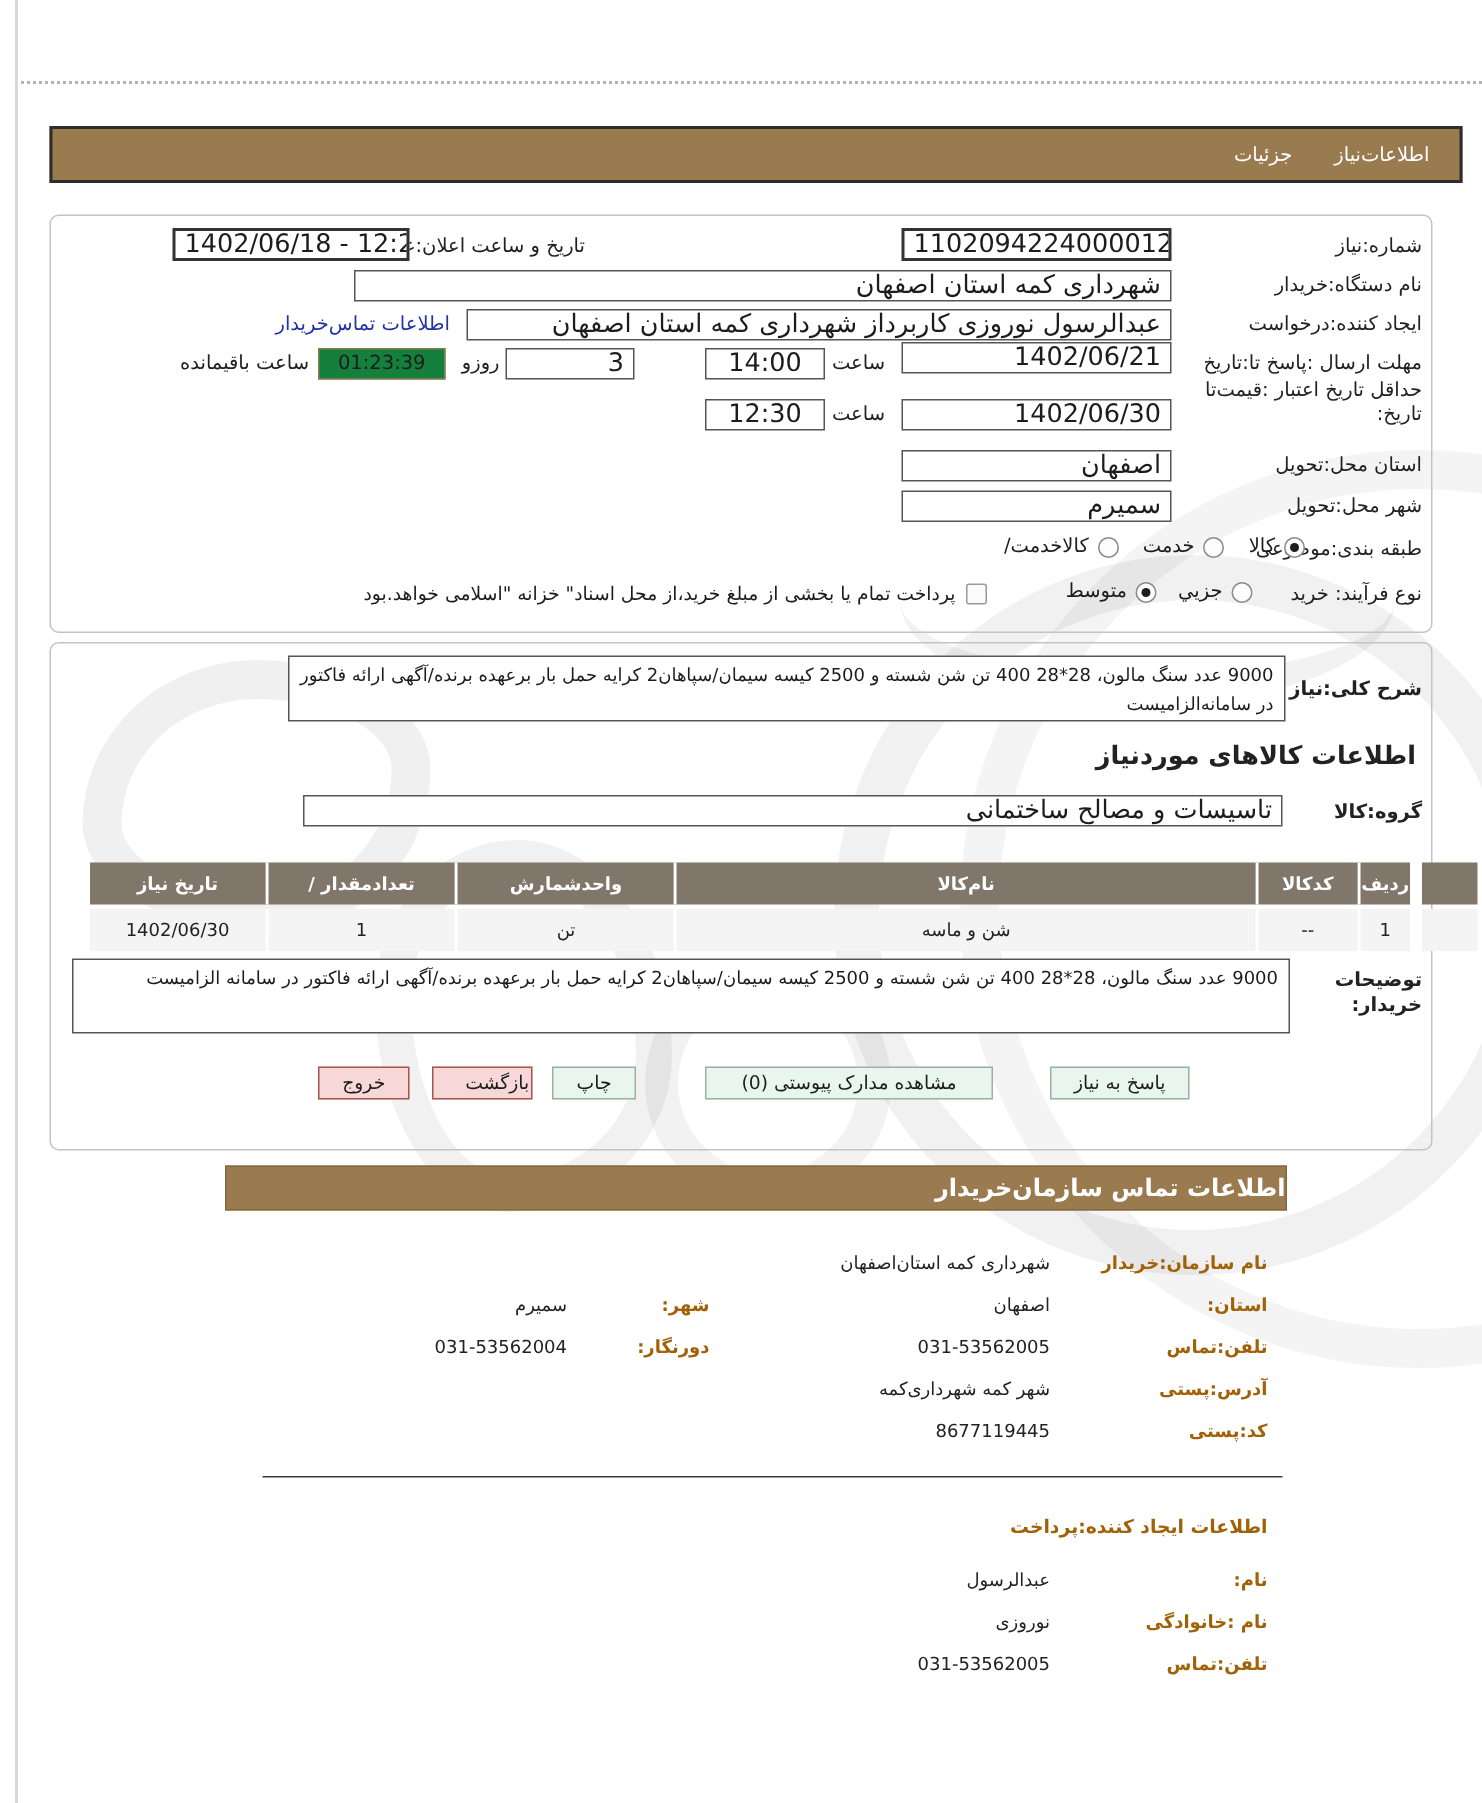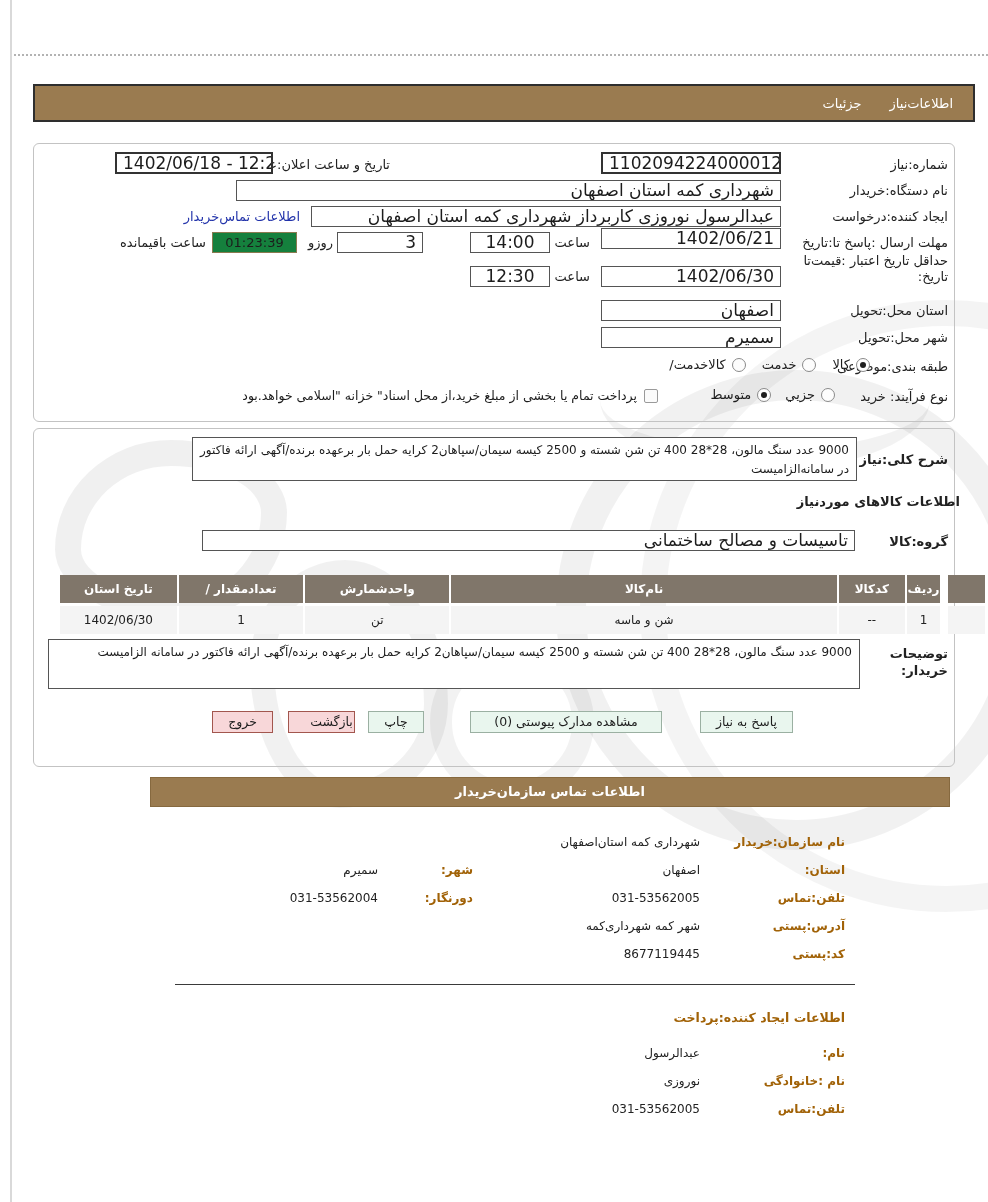--- a/index.html
+++ b/index.html
@@ -37,22 +37,22 @@
       box-sizing:border-box;border-left:2px solid #fff;overflow:hidden;white-space:nowrap;}
   .td{background:#f4f4f4;color:#222;font-size:12px;text-align:center;height:28px;line-height:28px;
       box-sizing:border-box;border-left:2px solid #fff;overflow:hidden;white-space:nowrap;}
   .th:last-child,.td:last-child{border-left:none;}
   .c0{width:36px;} .c1{width:70px;} .c2{width:398px;} .c3{width:150px;} .c4{width:130px;} .c5{width:120px;}
   .stub-h{left:948px;top:575px;width:37px;height:28px;background:#80766a;z-index:2;}
   .stub-d{left:948px;top:606px;width:37px;height:28px;background:#f4f4f4;z-index:2;}
   .btn{height:22px;line-height:20px;box-sizing:border-box;font-size:12.5px;text-align:center;z-index:2;cursor:pointer;}
   .btn-green{background:#e9f6ee;border:1px solid #9bb0a2;color:#1d1d1d;}
   .btn-pink{background:#f8d7d9;border:1px solid #a2564e;color:#1d1d1d;}
-  .bar2{left:150px;top:777px;width:800px;height:30px;background:#9a7b50;border:1px solid #86693f;box-sizing:border-box;
-        color:#fff;font-weight:bold;font-size:13px;text-align:center;line-height:28px;z-index:2;}
+  .bar2{left:150px;top:777px;width:708px;height:30px;background:#9a7b50;border:1px solid #86693f;box-sizing:border-box;
+        color:#fff;font-weight:bold;font-size:16px;text-align:right;line-height:28px;z-index:2;}
   .c-lbl{font-size:12px;font-weight:bold;color:#a16207;z-index:2;white-space:nowrap;}
   .c-val{font-size:12px;color:#222;z-index:2;white-space:nowrap;}
   .sep{left:175px;top:984px;width:680px;border-top:1px solid #3a3a3a;height:0;z-index:2;}
   
   .wm{z-index:1;pointer-events:none;}
   .wm-circle1{left:556px;top:370px;width:420px;height:420px;border:30px solid rgba(0,0,0,0.055);border-radius:50%;}
   .wm-circle2{left:640px;top:300px;width:560px;height:560px;border:26px solid rgba(0,0,0,0.045);border-radius:50%;}
   .wm-blob1{left:55px;top:440px;width:180px;height:130px;border:26px solid rgba(0,0,0,0.06);border-radius:50% 50% 46% 54%/60% 40% 60% 40%;}
   .wm-blob2{left:250px;top:560px;width:150px;height:200px;border:24px solid rgba(0,0,0,0.055);border-radius:48% 52% 55% 45%/42% 58% 42% 58%;}
   .wm-blob3{left:430px;top:640px;width:120px;height:120px;border:22px solid rgba(0,0,0,0.05);border-radius:50%;}
@@ -142,32 +142,32 @@
   <div class="abs hgroup" style="right:330px;top:388px;gap:7px;">
     <span class="checkbox"></span>
     <span style="font-size:12.5px;white-space:nowrap;">پرداخت تمام یا بخشی از مبلغ خرید،از محل اسناد" خزانه "اسلامی خواهد.بود</span>
   </div>
 
   <div class="abs panel box2"></div>
 
   <div class="abs lbl b" style="right:40px;top:452px;">شرح کلی:نیاز</div>
   <div class="abs txtbox" style="right:131px;top:437px;width:665px;height:44px;">9000 عدد سنگ مالون، 28*28 400 تن شن شسته و 2500 کیسه سیمان/سپاهان2 کرایه حمل بار برعهده برنده/آگهی ارائه فاکتور در سامانه‌الزامیست</div>
 
-  <div class="abs lbl b" style="right:28px;top:494px;font-size:13px;">اطلاعات کالاهای موردنیاز</div>
+  <div class="abs lbl b" style="right:44px;top:494px;font-size:17px;">اطلاعات کالاهای موردنیاز</div>
 
   <div class="abs lbl b" style="right:40px;top:534px;">گروه:کالا</div>
   <div class="abs input tr" style="right:133px;top:530px;width:653px;">تاسیسات و مصالح ساختمانی</div>
 
   <div class="abs tbl-row" style="left:60px;top:575px;width:880px;">
     <div class="th c0">ردیف</div>
     <div class="th c1">کدکالا</div>
     <div class="th c2">نام‌کالا</div>
     <div class="th c3">واحدشمارش</div>
     <div class="th c4">تعدادمقدار /</div>
-    <div class="th c5">تاریخ استان</div>
+    <div class="th c5">تاریخ نیاز</div>
   </div>
   <div class="abs stub-h"></div>
   <div class="abs tbl-row" style="left:60px;top:606px;width:880px;">
     <div class="td c0">1</div>
     <div class="td c1">--</div>
     <div class="td c2">شن و ماسه</div>
     <div class="td c3">تن</div>
     <div class="td c4">1</div>
     <div class="td c5 ltr">1402/06/30</div>
   </div>

